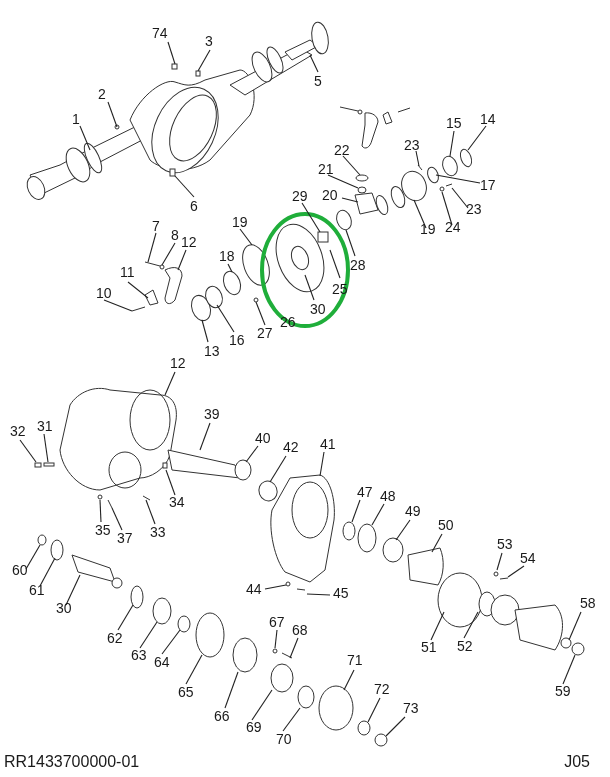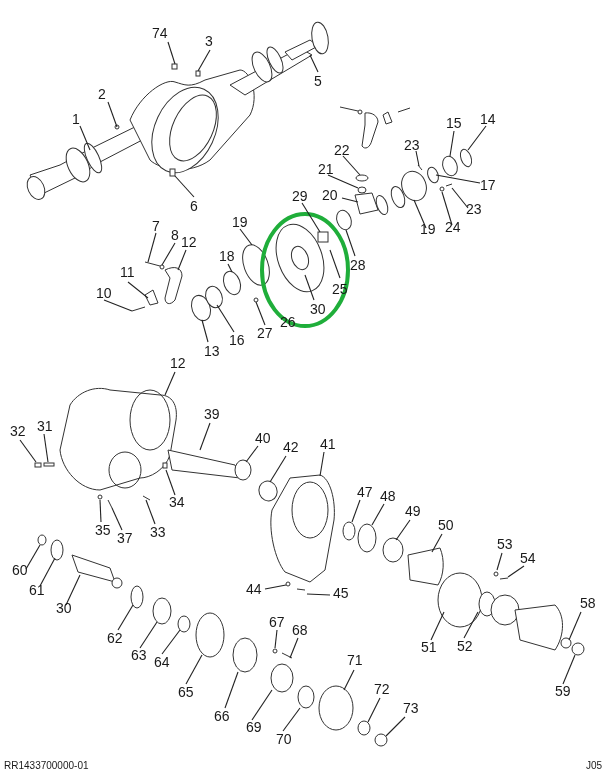--- a/index.html
+++ b/index.html
@@ -3,24 +3,24 @@
 <meta charset="utf-8">
 <style>
   html, body { margin: 0; padding: 0; background: #ffffff; }
   body { width: 610px; height: 777px; position: relative; overflow: hidden;
          font-family: "Liberation Sans", sans-serif; }
   #diagram { position: absolute; left: 0; top: 0; width: 610px; height: 777px; }
   .lbl { font-family: "Liberation Sans", sans-serif; font-size: 14px; fill: #1a1a1a; }
   .part { fill: none; stroke: #333; stroke-width: 1; }
   .partf { fill: #fff; stroke: #333; stroke-width: 1; }
   .lead { stroke: #222; stroke-width: 1.1; fill: none; }
-  .footer { position: absolute; bottom: 6px; font-size: 10px; color: #1a1a1a;
+  .footer { position: absolute; bottom: 6px; font-size: 16px; color: #1a1a1a;
             font-family: "Liberation Sans", sans-serif; }
   #footer-left { left: 4px; }
-  #footer-right { right: 8px; }
+  #footer-right { right: 20px; }
 </style>
 </head>
 <body>
 
 <svg id="diagram" viewBox="0 0 610 777" xmlns="http://www.w3.org/2000/svg">
 
   <g>
 
     <path class="partf" d="M30,175 L60,165 L88,150 L200,95 L215,102 L100,162 L75,178 L40,195 Z"></path>
     <ellipse class="partf" cx="36" cy="188" rx="8" ry="12" transform="rotate(-25 36 188)"></ellipse>

